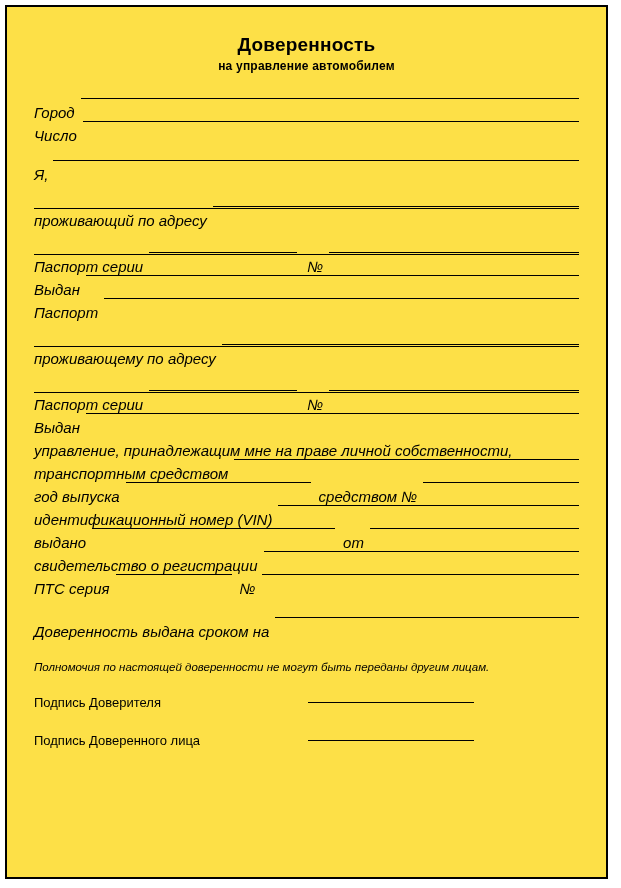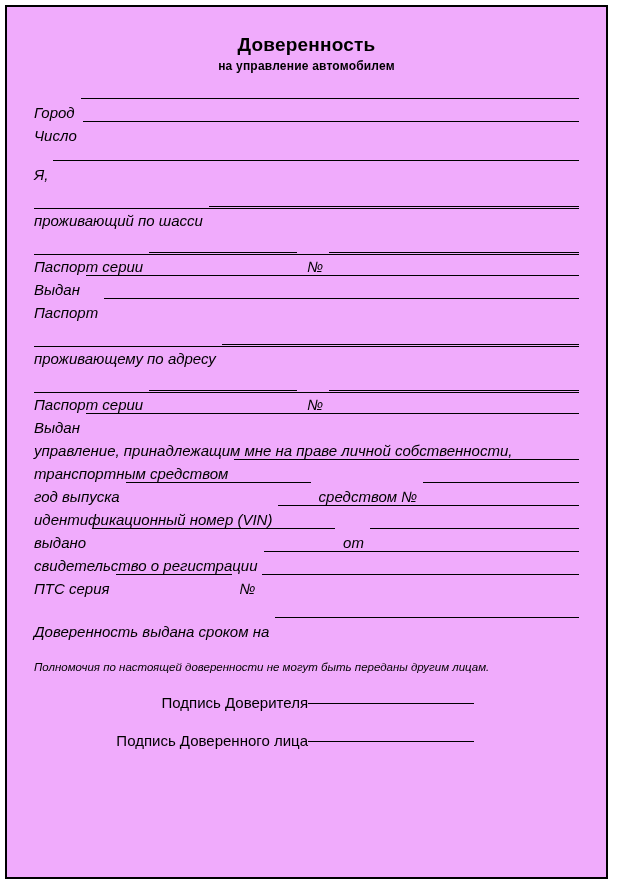--- a/index.html
+++ b/index.html
@@ -18,21 +18,21 @@
 
   
   .sheet {
     position: absolute;
     left: 5px;
     top: 5px;
     width: 603px;
     height: 874px;
     border: 2px solid #000000;
     box-sizing: border-box;
-    background: #f0abfc;
+    background: #fde047;
   }
   .inner {
     position: absolute;
     left: 0;
     top: 0;
     right: 0;
     bottom: 0;
     padding: 0 27px 0 27px;   
     box-sizing: border-box;
   }
@@ -100,24 +100,23 @@
     font-size: 11.5px;
     line-height: 16px;
     white-space: nowrap;
     font-style: italic;
   }
 
   
   .sig-row {
     display: flex;
     align-items: baseline;
-    font-size: 15px;
+    font-size: 13px;
     line-height: 23px;
     height: 26px;
-    text-align: right;
   }
   .sig-row .sig-lbl {
     flex: 0 0 274px;   
   }
   .sig-row .sig-rule {
     flex: 0 0 166px;
     border-bottom: 1.6px solid #000000;
     position: relative;
     top: -4px;
   }
@@ -146,21 +145,21 @@
 
     <div class="gap-16"></div>
 
     <div class="row">
       <span class="lbl tight">Я,</span>
       <span class="rule"></span>
     </div>
     <div class="rule-line"></div>
 
     <div class="row">
-      <span class="lbl">проживающий по шасси</span>
+      <span class="lbl">проживающий по адресу</span>
       <span class="rule"></span>
     </div>
     <div class="rule-line"></div>
 
     <div class="row">
       <span class="lbl">Паспорт серии</span>
       <span class="rule fixed" style="width:148px"></span>
       <span class="lbl" style="padding-left:10px">№</span>
       <span class="rule"></span>
     </div>

